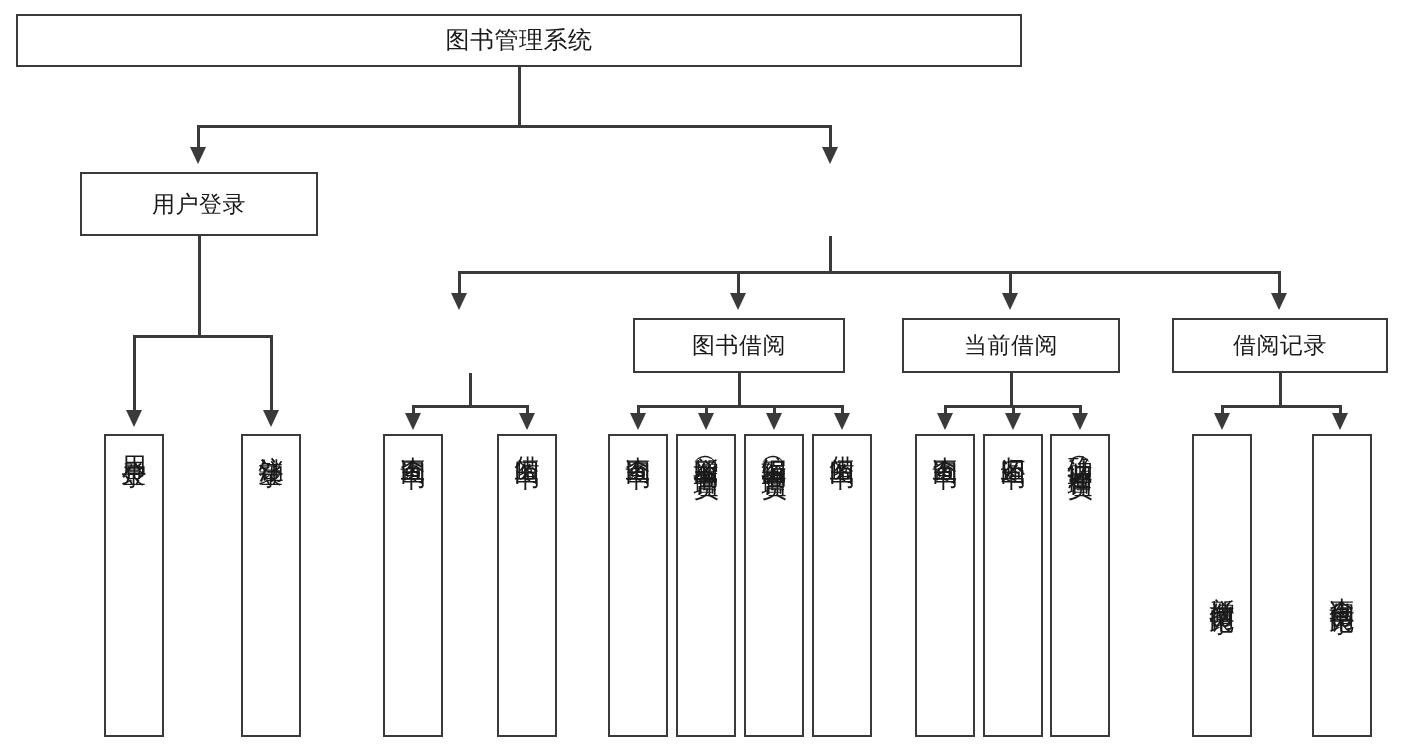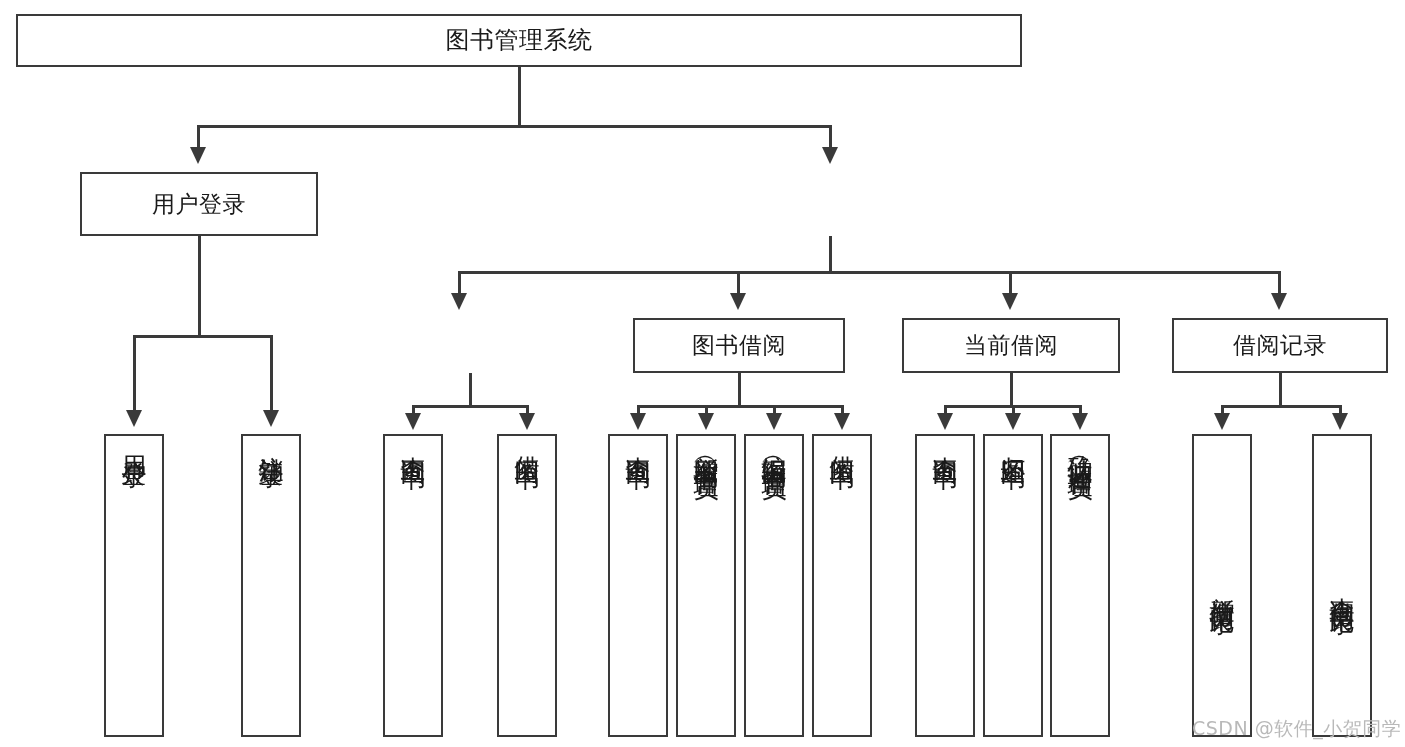--- a/index.html
+++ b/index.html
@@ -187,15 +187,14 @@
   <div class="vline" style="left:1339px;top:405px;height:8px;"></div>
   <div class="arrow" style="left:1332px;top:413px;"></div>
 
   <div class="node v center" style="left:1192px;top:434px;width:60px;height:303px;">
     <span class="lbl">新增借阅记录</span>
   </div>
   <div class="node v center" style="left:1312px;top:434px;width:60px;height:303px;">
     <span class="lbl">查询借阅记录</span>
   </div>
 
-  <div class="watermark" style="left:1192px;top:716px;">CSDN @软件_小贺同学</div>
 
 </div>
 
 </body></html>

